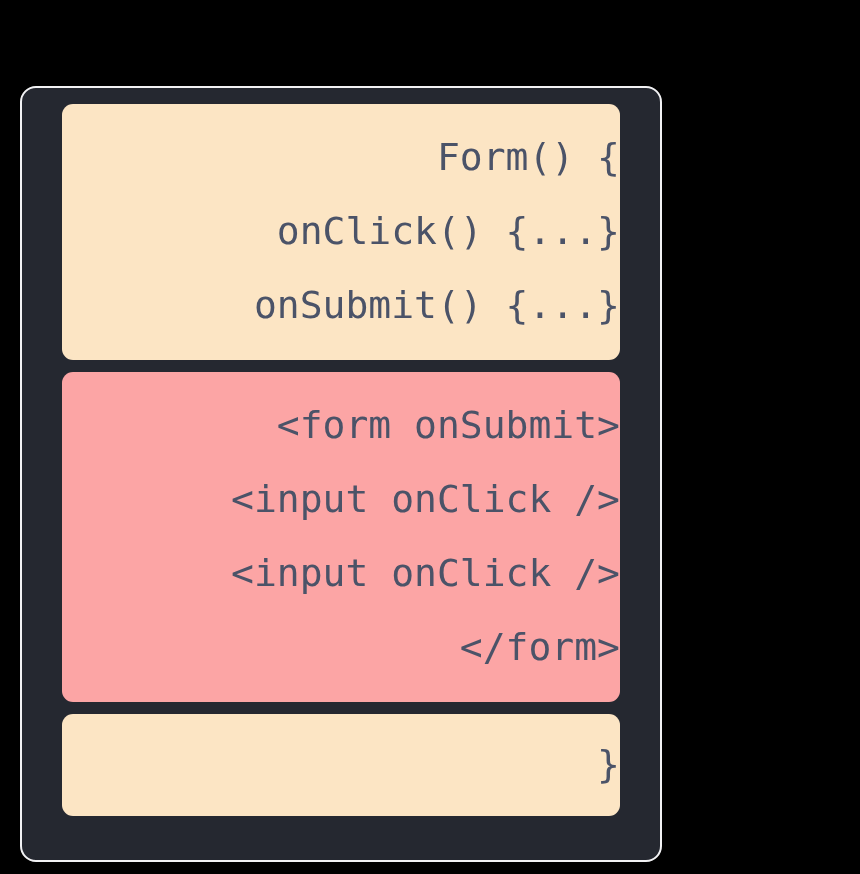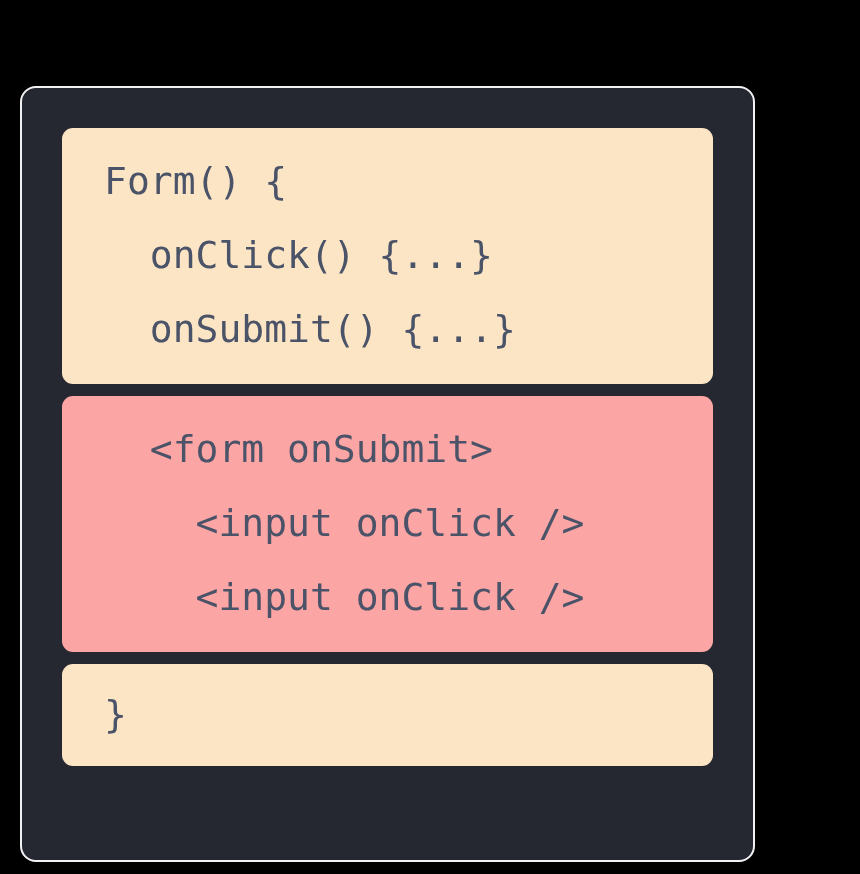--- a/index.html
+++ b/index.html
@@ -19,30 +19,31 @@
     width: 860px;
     height: 874px;
     background: #000000;
   }
 
   
   .code-card {
     position: absolute;
     left: 20px;
     top: 86px;
-    width: 735px;
+    width: 642px;
     height: 776px;
     box-sizing: border-box;
     background: #252830;
     border: 2px solid #f2f2f4;
     border-radius: 16px;
-    padding: 40px 40px;
+    padding: 16px 40px;
     display: flex;
     flex-direction: column;
     gap: 12px;
+    text-align: right;
   }
 
   .panel {
     box-sizing: border-box;
     border-radius: 11px;
     padding: 16px 0 18px 0;
     display: flex;
     flex-direction: column;
     justify-content: center;
   }
@@ -79,20 +80,21 @@
     <div class="panel panel-component">
       <div class="code-line">Form() {</div>
       <div class="code-line">  onClick() {...}</div>
       <div class="code-line">  onSubmit() {...}</div>
     </div>
 
     <div class="panel panel-markup">
       <div class="code-line">  &lt;form onSubmit&gt;</div>
       <div class="code-line">    &lt;input onClick /&gt;</div>
       <div class="code-line">    &lt;input onClick /&gt;</div>
+      <div class="code-line">  &lt;/form&gt;</div>
     </div>
 
     <div class="panel panel-component panel-closing">
       <div class="code-line">}</div>
     </div>
 
   </div>
 
 </div>
 

